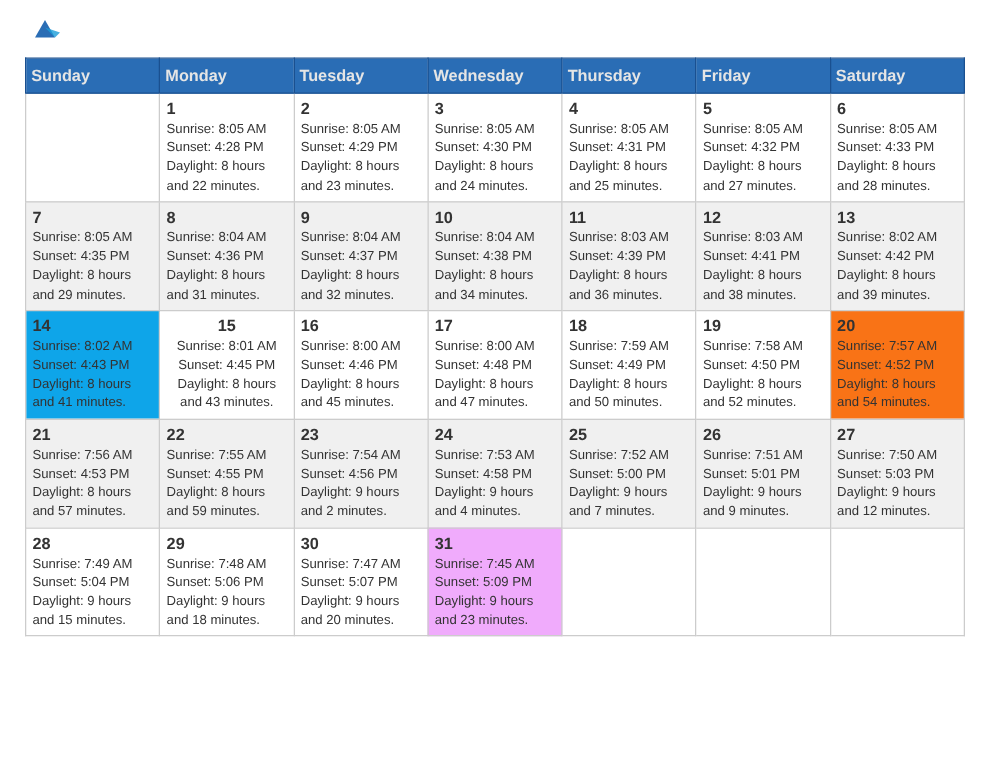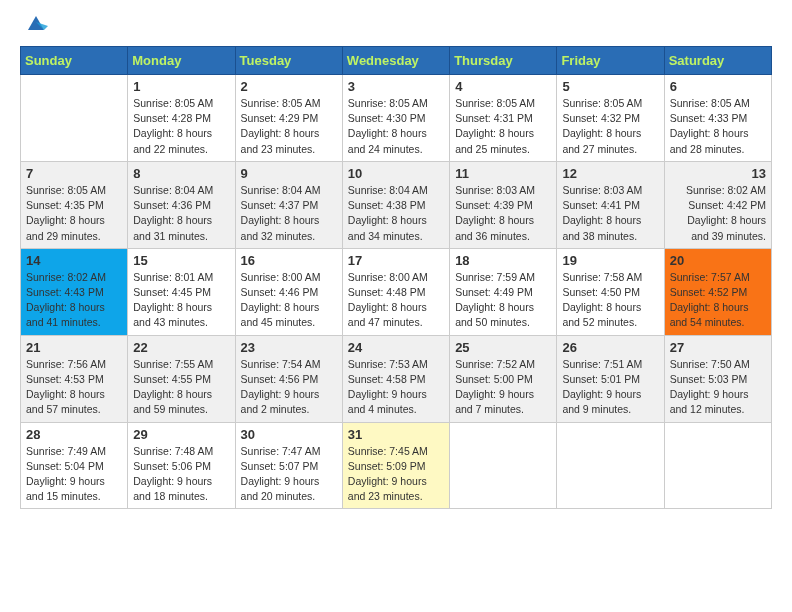--- a/index.html
+++ b/index.html
@@ -54,21 +54,21 @@
       font-size: 16px;
       color: #555;
     }
     .calendar {
       width: 100%;
       border-collapse: collapse;
       font-size: 11px;
     }
     .calendar th {
       background-color: #2a6db5;
-      color: #bef264;
+      color: #e5e5e5;
       padding: 6px 4px;
       text-align: left;
       font-size: 13px;
       font-weight: bold;
       border: 1px solid #1a5090;
     }
     .calendar td {
       border: 1px solid #ccc;
       padding: 4px 5px;
       vertical-align: top;
@@ -198,35 +198,35 @@
         <div class="day-info">
           Sunrise: 8:03 AM<br>Sunset: 4:39 PM<br>Daylight: 8 hours and 36 minutes.
         </div>
       </td>
         <td style="background: rgb(240, 240, 240);">
         <span class="day-number">12</span>
         <div class="day-info">
           Sunrise: 8:03 AM<br>Sunset: 4:41 PM<br>Daylight: 8 hours and 38 minutes.
         </div>
       </td>
-        <td style="background: rgb(240, 240, 240); text-align: right;">
+        <td style="background: rgb(240, 240, 240);">
         <span class="day-number">13</span>
         <div class="day-info">
           Sunrise: 8:02 AM<br>Sunset: 4:42 PM<br>Daylight: 8 hours and 39 minutes.
         </div>
       </td>
       </tr>
       <tr>
         <td style="background: #0ea5e9;">
         <span class="day-number">14</span>
         <div class="day-info">
           Sunrise: 8:02 AM<br>Sunset: 4:43 PM<br>Daylight: 8 hours and 41 minutes.
         </div>
       </td>
-        <td style="background: rgb(255, 255, 255);">
+        <td style="background: rgb(255, 255, 255); text-align: center;">
         <span class="day-number">15</span>
         <div class="day-info">
           Sunrise: 8:01 AM<br>Sunset: 4:45 PM<br>Daylight: 8 hours and 43 minutes.
         </div>
       </td>
         <td style="background: rgb(255, 255, 255);">
         <span class="day-number">16</span>
         <div class="day-info">
           Sunrise: 8:00 AM<br>Sunset: 4:46 PM<br>Daylight: 8 hours and 45 minutes.
         </div>
@@ -312,21 +312,21 @@
         <div class="day-info">
           Sunrise: 7:48 AM<br>Sunset: 5:06 PM<br>Daylight: 9 hours and 18 minutes.
         </div>
       </td>
         <td style="background: rgb(255, 255, 255);">
         <span class="day-number">30</span>
         <div class="day-info">
           Sunrise: 7:47 AM<br>Sunset: 5:07 PM<br>Daylight: 9 hours and 20 minutes.
         </div>
       </td>
-        <td style="background: #fef9c3;">
+        <td style="background: #f0abfc;">
         <span class="day-number">31</span>
         <div class="day-info">
           Sunrise: 7:45 AM<br>Sunset: 5:09 PM<br>Daylight: 9 hours and 23 minutes.
         </div>
       </td>
         <td class="empty-cell"></td>
         <td class="empty-cell"></td>
         <td class="empty-cell"></td>
       </tr>
     </tbody>

